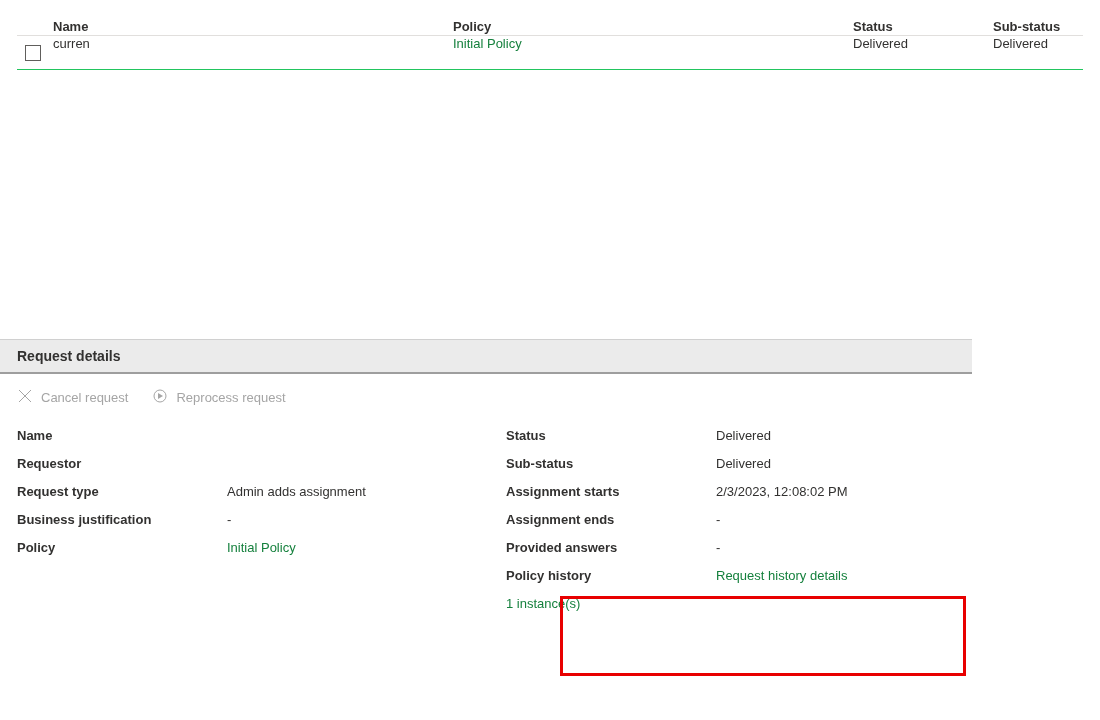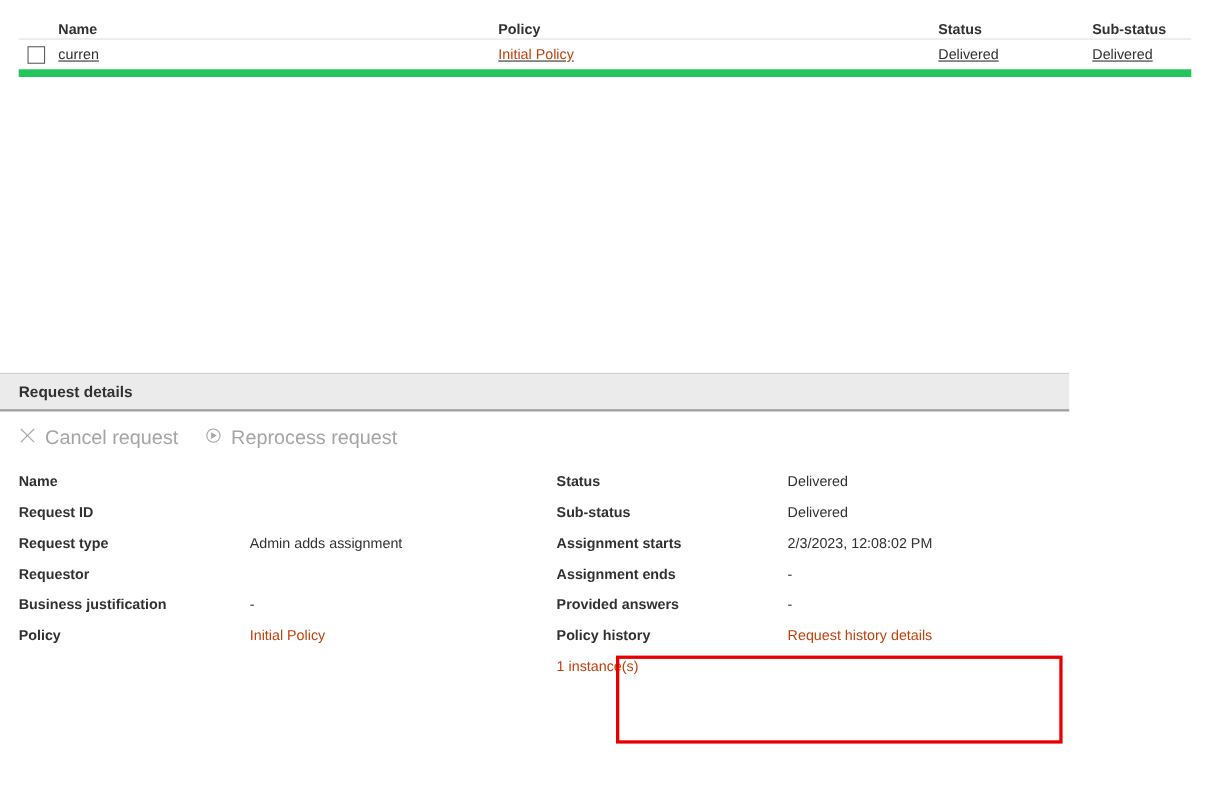--- a/index.html
+++ b/index.html
@@ -25,25 +25,23 @@
       height: 36px;
       border-bottom: 1px solid #e1dfdd;
       font-weight: 600;
       font-size: 13px;
       color: #323130;
       padding-top: 18px;
       padding-bottom: 0;
     }
     .table-row {
       display: flex;
-      align-items: center;
       height: 34px;
-      border-bottom: 7px solid #22c55e;
-      font-size: 13px;
-      text-decoration: underline;
+      border-bottom: 1px solid #22c55e;
+      font-size: 13px;
     }
     .col-checkbox {
       width: 36px;
       display: flex;
       align-items: center;
       justify-content: flex-start;
       padding-left: 8px;
     }
     .col-name {
       width: 400px;
@@ -62,21 +60,21 @@
       flex: 1;
     }
     .checkbox {
       width: 16px;
       height: 16px;
       border: 1px solid #605e5c;
       background: white;
       cursor: pointer;
     }
     .link {
-      color: #c2410c;
+      color: #15803d;
       cursor: pointer;
     }
     .details-panel {
       position: absolute;
       top: 339px;
       left: 0;
       right: 0;
       width: 972px;
     }
     .details-header {
@@ -91,21 +89,21 @@
       display: flex;
       align-items: center;
       gap: 24px;
       padding: 14px 17px 18px 17px;
     }
     .toolbar-btn {
       display: flex;
       align-items: center;
       gap: 8px;
       color: #a5a5a5;
-      font-size: 18px;
+      font-size: 13px;
       cursor: not-allowed;
     }
     .toolbar-btn svg {
       width: 16px;
       height: 16px;
     }
     .details-body {
       display: flex;
       padding: 0 17px;
       gap: 40px;
@@ -185,32 +183,28 @@
     </div>
   </div>
 
   <div class="details-body">
     <div class="details-col">
       <div class="details-row">
         <div class="details-label">Name</div>
         <div class="details-value"></div>
       </div>
       <div class="details-row">
-        <div class="details-label">Request ID</div>
+        <div class="details-label">Requestor</div>
         <div class="details-value"></div>
       </div>
       <div class="details-row">
         <div class="details-label">Request type</div>
         <div class="details-value">Admin adds assignment</div>
       </div>
       <div class="details-row">
-        <div class="details-label">Requestor</div>
-        <div class="details-value"></div>
-      </div>
-      <div class="details-row">
         <div class="details-label">Business justification</div>
         <div class="details-value">-</div>
       </div>
       <div class="details-row">
         <div class="details-label">Policy</div>
         <div class="details-value"><span class="link">Initial Policy</span></div>
       </div>
     </div>
 
     <div class="details-col">

